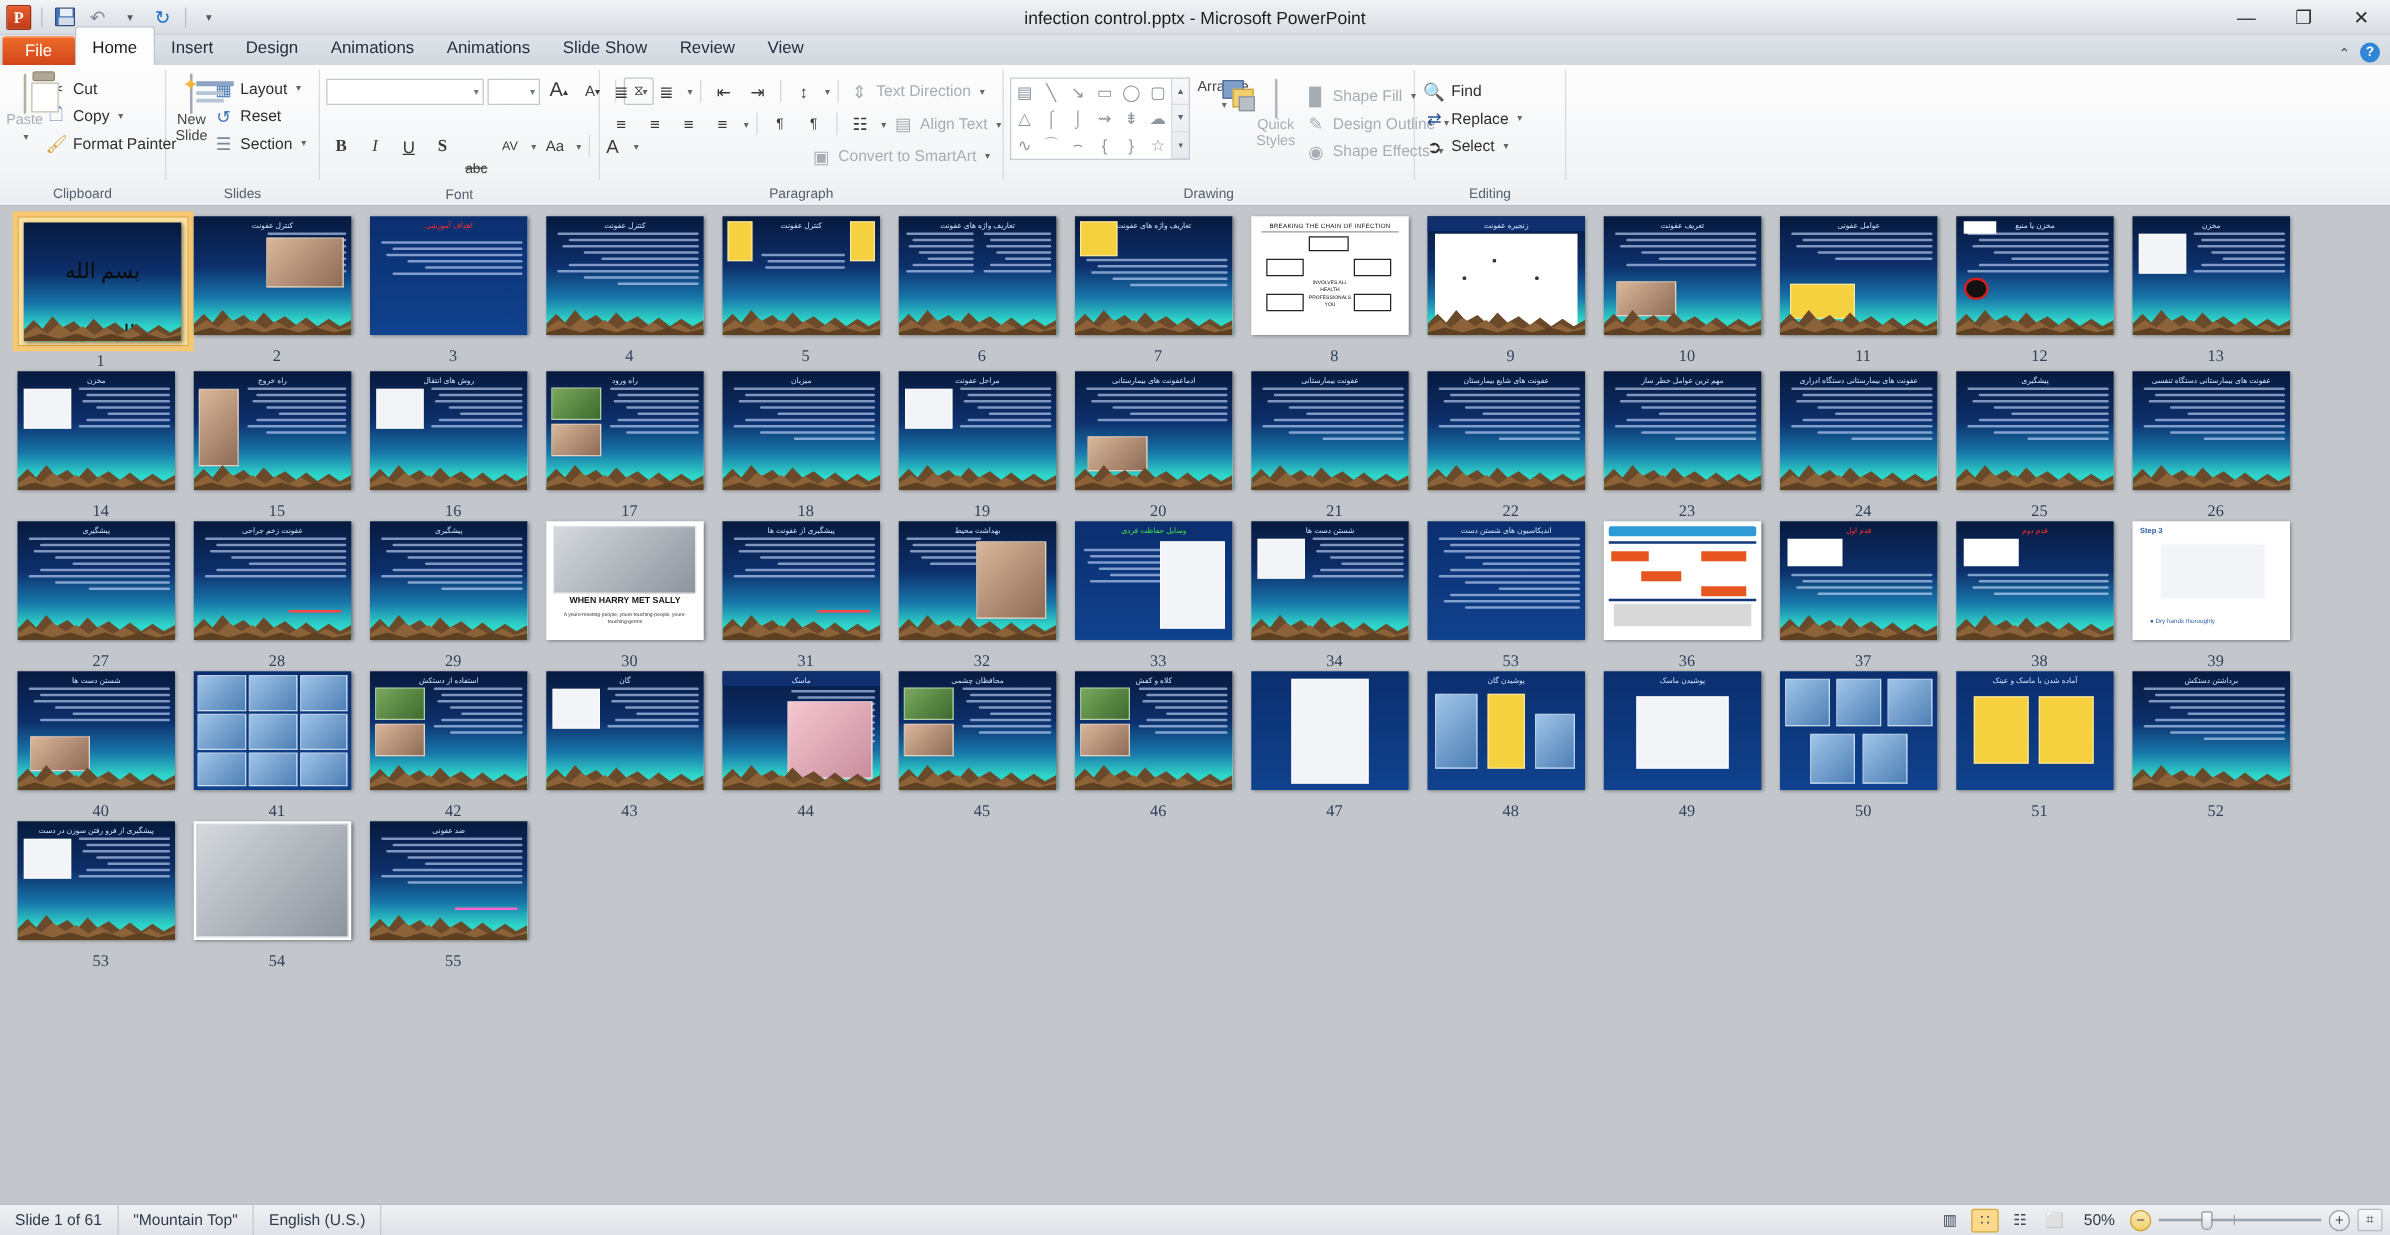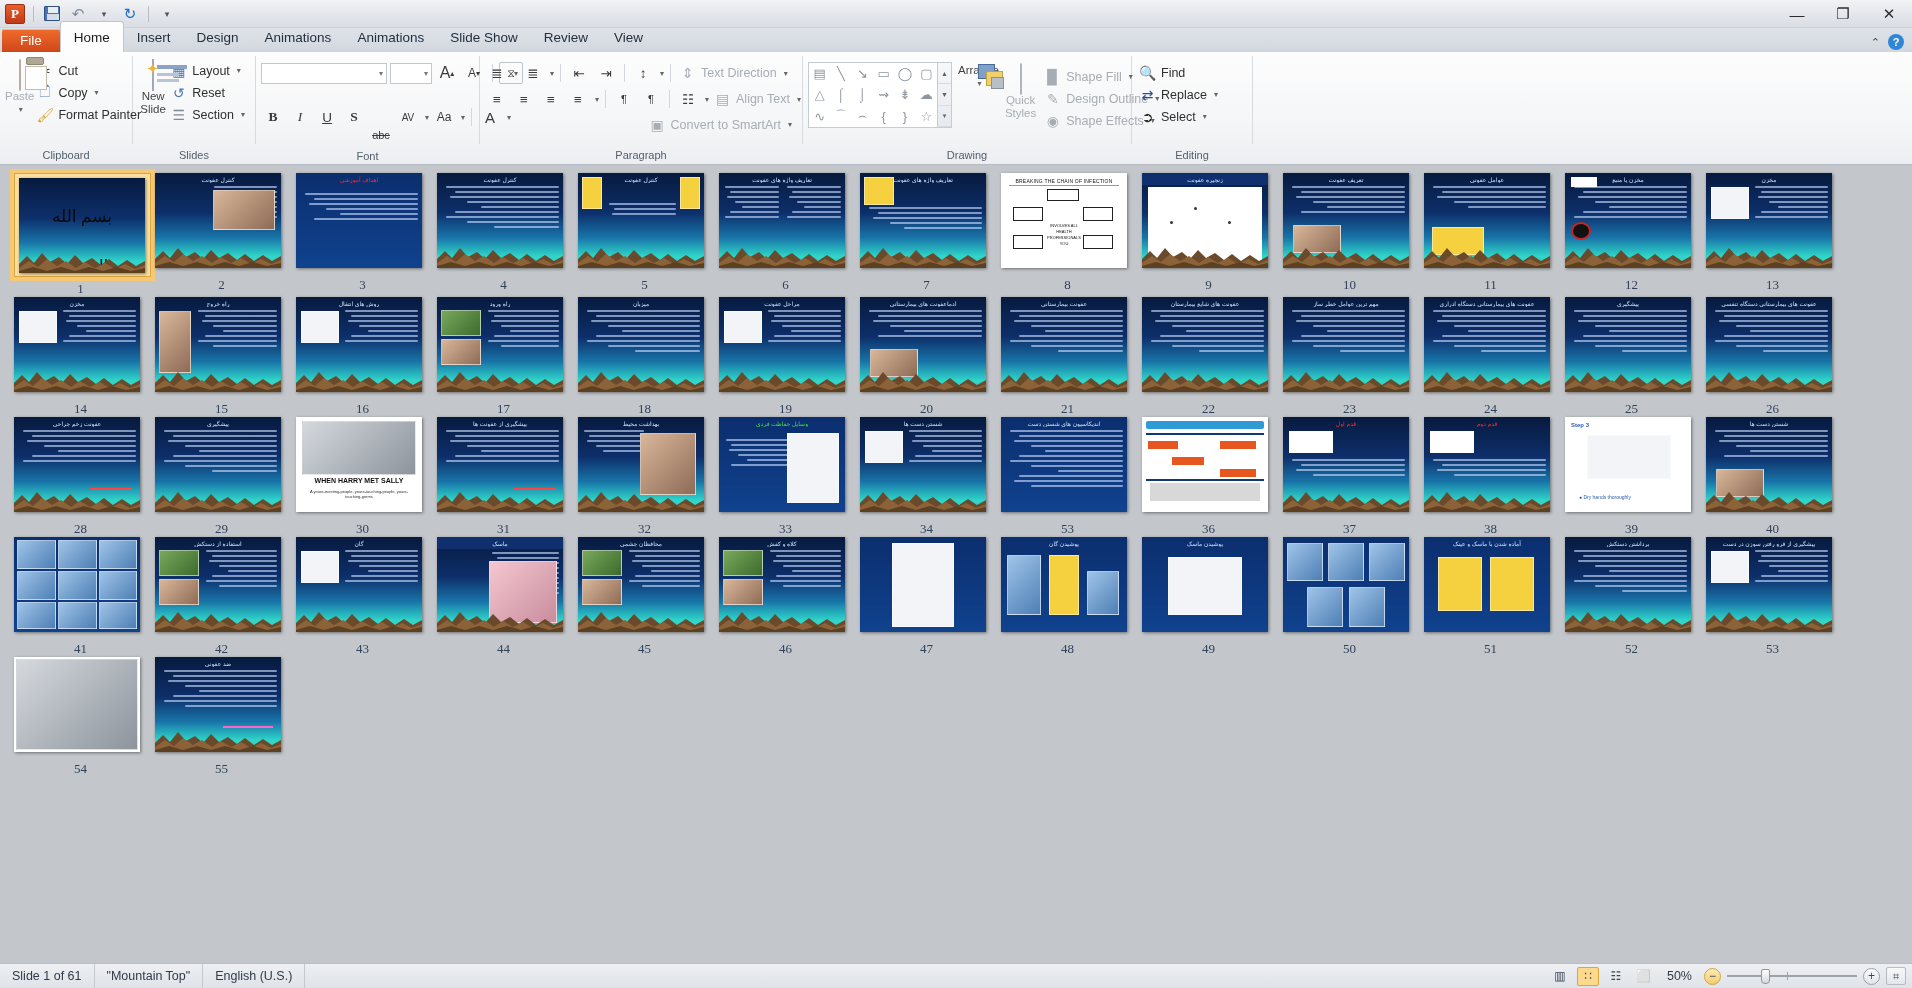--- a/index.html
+++ b/index.html
@@ -233,20 +233,21 @@
       <div class="qat-sep"></div>
       <div class="qat-ico">
           <div class="save-ico"></div>
         </div>
       <div class="qat-ico undo-ico">↶</div>
       <div class="qat-ico qat-drop">▾</div>
       <div class="qat-ico redo-ico">↻</div>
       <div class="qat-sep"></div>
       <div class="qat-ico qat-drop">▾</div>
     </div>
+    <div class="title-text">infection control.pptx  -  Microsoft PowerPoint</div>
     <div class="winbtns">
       <div class="winbtn">—</div>
       <div class="winbtn">❐</div>
       <div class="winbtn close">✕</div>
     </div>
   </div>
 
   <div class="tabbar">
     <div class="tab file">File</div>
     <div class="tab active">Home</div>
@@ -1071,20 +1072,44 @@
                 <path d="M0 26 L0 21 L10 14 L19 20 L28 12 L38 19 L47 14 L57 21 L66 15 L76 21 L86 16 L96 22 L106 17 L116 22 L126 18 L126 26 Z" fill="#8c6239"></path>
                 <path d="M0 26 L0 24 L14 20 L28 24 L42 20 L56 24 L70 20 L84 24 L98 20 L112 24 L126 21 L126 26 Z" fill="#5d3f22"></path>
               </svg>
             </div>
           </div>
           <div class="num">26</div>
         </div>
         <div class="cell">
           <div class="thumbwrap">
             <div class="thumb bg-mountain">
+              <div class="s-title ">پیشگیری</div>
+              <div class="s-lines">
+                <div class="ln s1"></div>
+                <div class="ln s2"></div>
+                <div class="ln s5"></div>
+                <div class="ln s3"></div>
+                <div class="ln s4"></div>
+                <div class="ln s2"></div>
+                <div class="ln s1"></div>
+                <div class="ln s3"></div>
+                <div class="ln s6"></div>
+              </div>
+              <svg class="mtn" viewBox="0 0 126 26" preserveAspectRatio="none" xmlns="http://www.w3.org/2000/svg">
+                <path d="M0 26 L0 17 L8 9 L15 16 L23 6 L31 15 L40 10 L48 17 L56 8 L64 16 L73 11 L82 18 L90 12 L99 19 L108 13 L117 19 L126 14 L126 26 Z" fill="#6b4a2b"></path>
+                <path d="M0 26 L0 21 L10 14 L19 20 L28 12 L38 19 L47 14 L57 21 L66 15 L76 21 L86 16 L96 22 L106 17 L116 22 L126 18 L126 26 Z" fill="#8c6239"></path>
+                <path d="M0 26 L0 24 L14 20 L28 24 L42 20 L56 24 L70 20 L84 24 L98 20 L112 24 L126 21 L126 26 Z" fill="#5d3f22"></path>
+              </svg>
+            </div>
+          </div>
+          <div class="num">27</div>
+        </div>
+        <div class="cell">
+          <div class="thumbwrap">
+            <div class="thumb bg-mountain">
               <div class="s-title ">عفونت زخم جراحی</div>
               <div class="s-lines">
                 <div class="ln s1"></div>
                 <div class="ln s2"></div>
                 <div class="ln s5"></div>
                 <div class="ln s3"></div>
                 <div class="ln s4"></div>
                 <div class="ln s2"></div>
                 <div class="ln s1"></div>
               </div>

